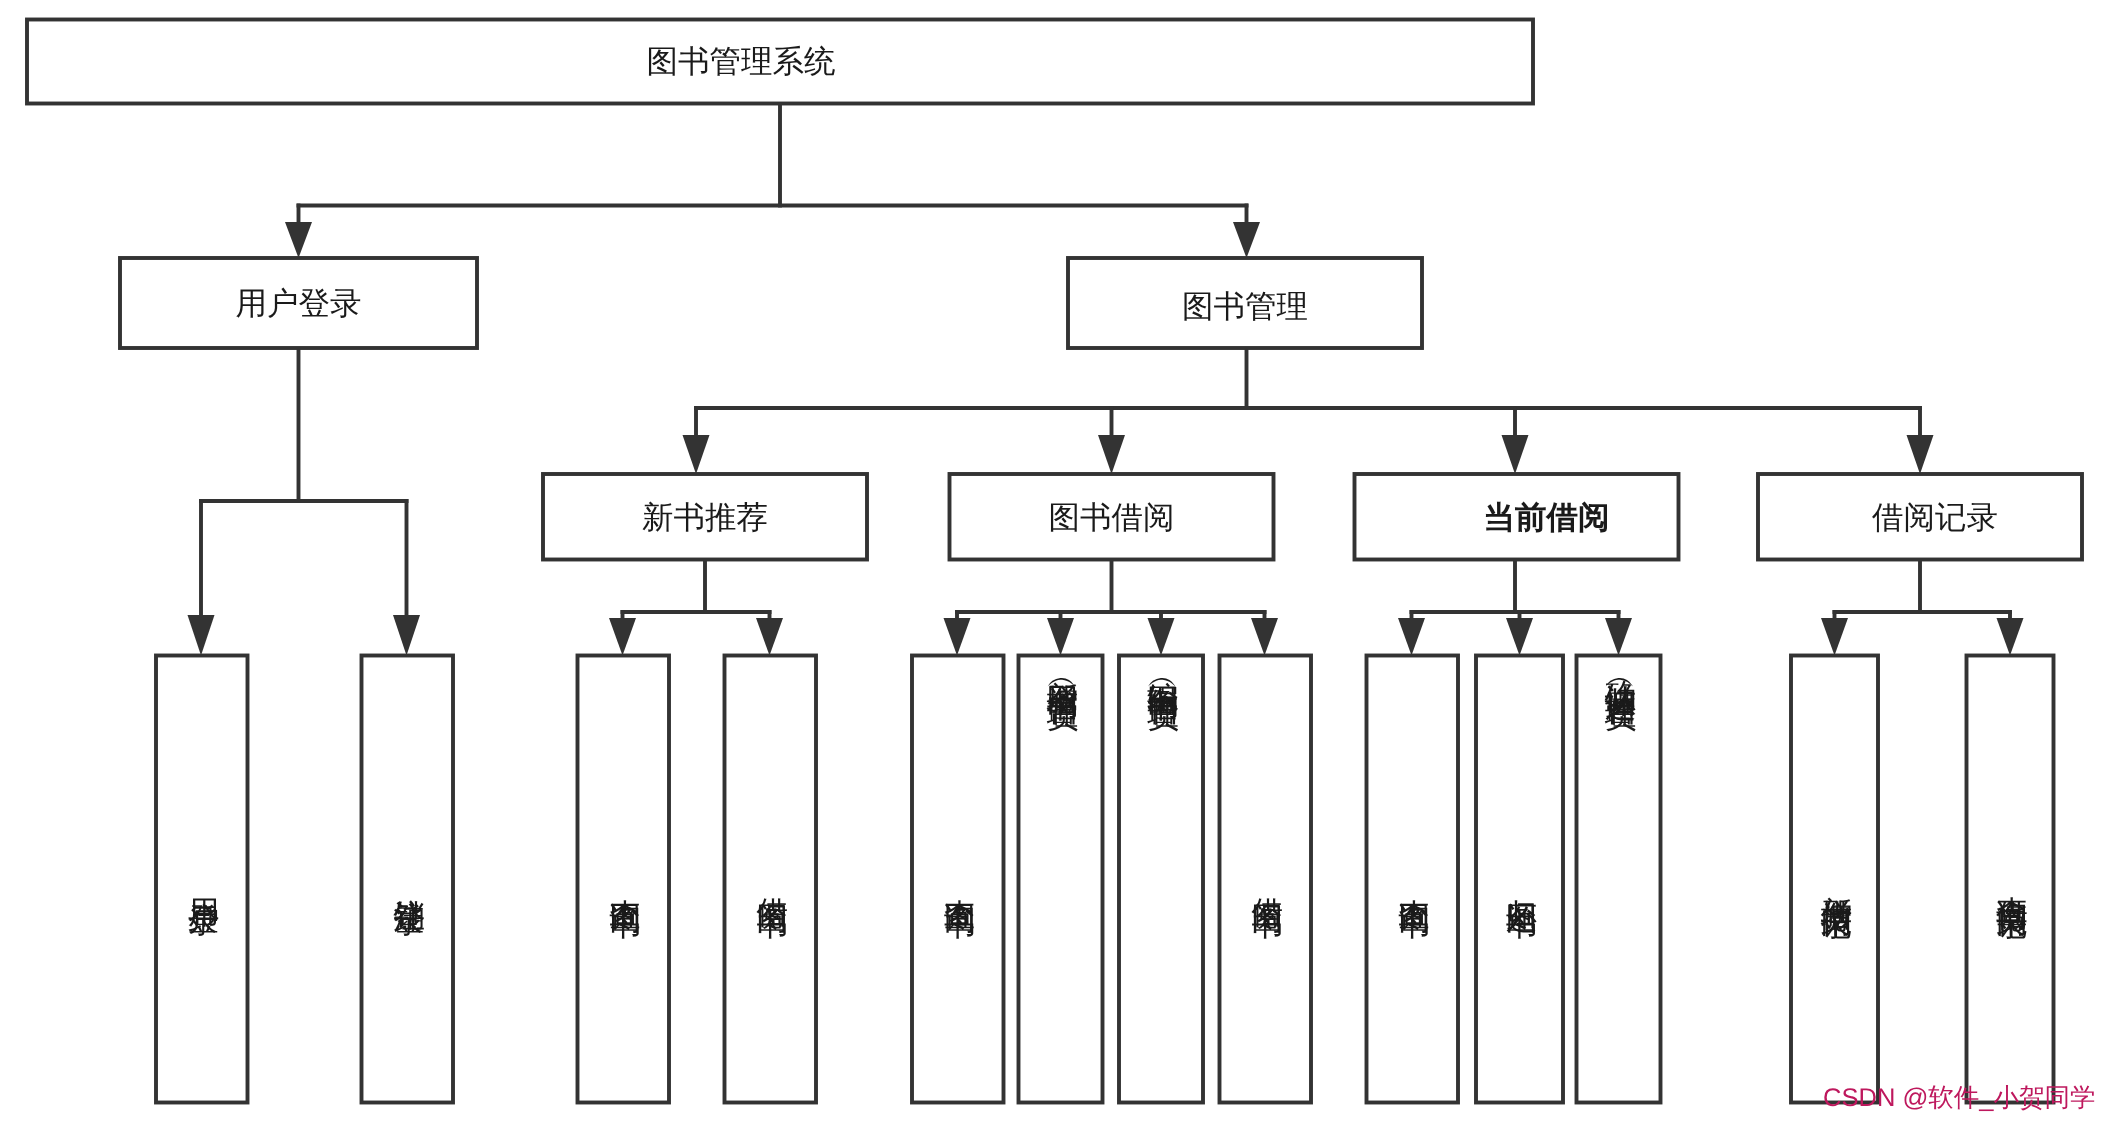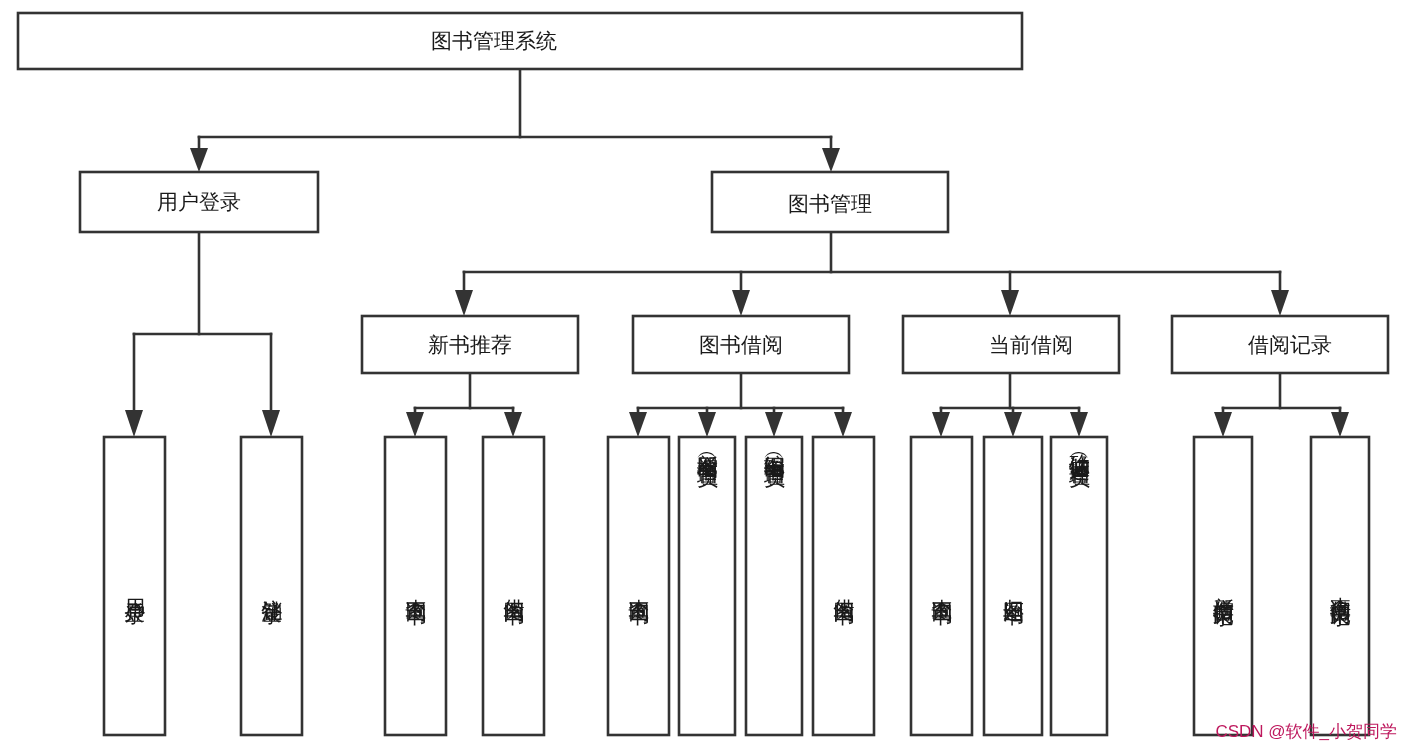--- a/index.html
+++ b/index.html
@@ -197,21 +197,21 @@
   <div class="hlabel-holder" style="left:712px; top:172px; width:236px; height:64px;">
     <span class="hlabel-text">图书管理</span>
   </div>
 
   <div class="hlabel-holder" style="left:362px; top:316px; width:216px; height:57px;">
     <span class="hlabel-text">新书推荐</span>
   </div>
   <div class="hlabel-holder" style="left:633px; top:316px; width:216px; height:57px;">
     <span class="hlabel-text">图书借阅</span>
   </div>
-  <div class="hlabel-holder" style="left:903px; top:316px; width:256px; height:57px;">
+  <div class="hlabel-holder" style="left:903px; top:316px; width:256px; height:57px;font-weight:bold;">
     <span class="hlabel-text">当前借阅</span>
   </div>
   <div class="hlabel-holder" style="left:1172px; top:316px; width:236px; height:57px;">
     <span class="hlabel-text">借阅记录</span>
   </div>
 
   <div class="vlabel-holder" style="left:104px; top:437px; width:61px; height:298px;">
     <span class="vlabel-text">用户登录</span>
   </div>
   <div class="vlabel-holder" style="left:241px; top:437px; width:61px; height:298px;">

